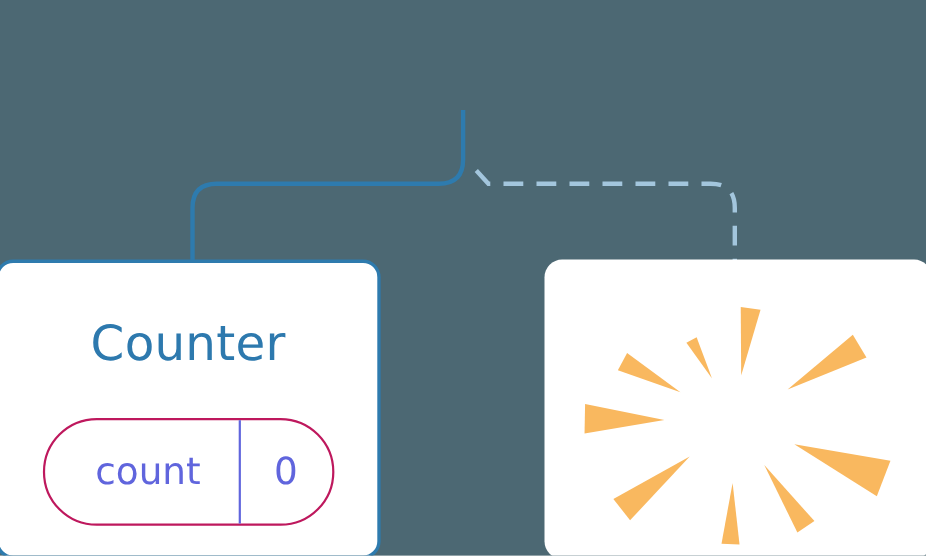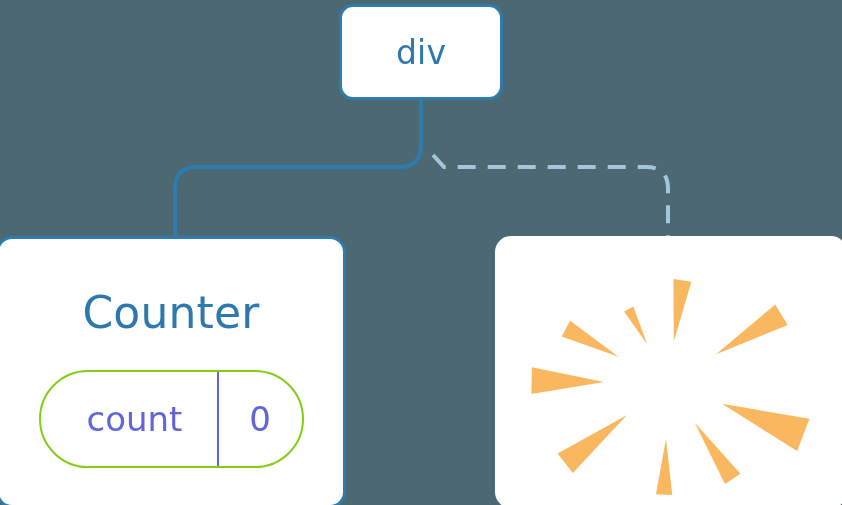--- a/index.html
+++ b/index.html
@@ -68,24 +68,24 @@
   .node-title-counter {
     color: #2d79ae;
     font-size: 44px;
     line-height: 1;
     margin-top: 52px;
     letter-spacing: 0.2px;
   }
 
   
   .pill {
-    margin-top: 35px;
+    margin-top: 45px;
     width: 265px;
     height: 98px;
-    border: 2px solid #84cc16;
+    border: 2px solid #be185d;
     border-radius: 49px;
     display: flex;
     align-items: stretch;
     box-sizing: border-box;
     background: #ffffff;
     text-align: right;
   }
   .pill-key, .pill-val {
     display: flex;
     align-items: center;
@@ -127,23 +127,20 @@
 
 <div id="stage">
 
   <svg id="wires" viewBox="0 0 842 505">
 
     <path d="M 421 100 L 421 145 Q 421 167 399 167 L 197 167 Q 175 167 175 189 L 175 238" fill="none" stroke="#2e7bae" stroke-width="4" stroke-linecap="butt"></path>
 
     <path d="M 433 155 L 444 167 L 646 167 Q 668 167 668 189 L 668 238" fill="none" stroke="#a3c6dd" stroke-width="4" stroke-dasharray="18 12" stroke-linecap="butt"></path>
   </svg>
 
-  <div class="node bordered" id="node-div">
-    <span class="node-title-div">div</span>
-  </div>
 
   <div class="node bordered" id="node-counter">
     <span class="node-title-counter">Counter</span>
 
     <div class="pill">
       <span class="pill-key">count</span>
       <span class="pill-val">0</span>
     </div>
   </div>
 

